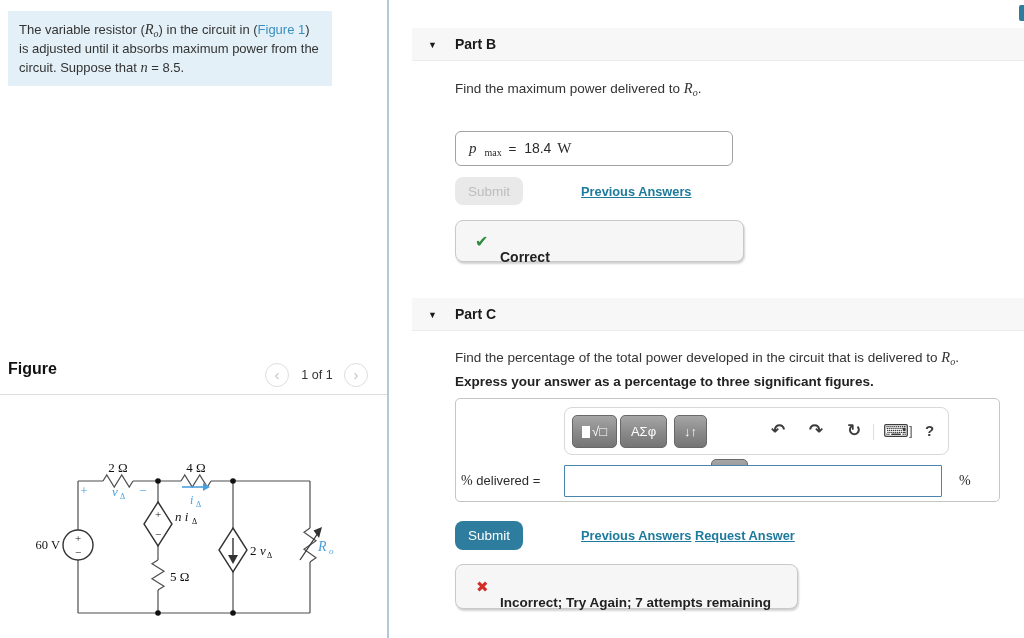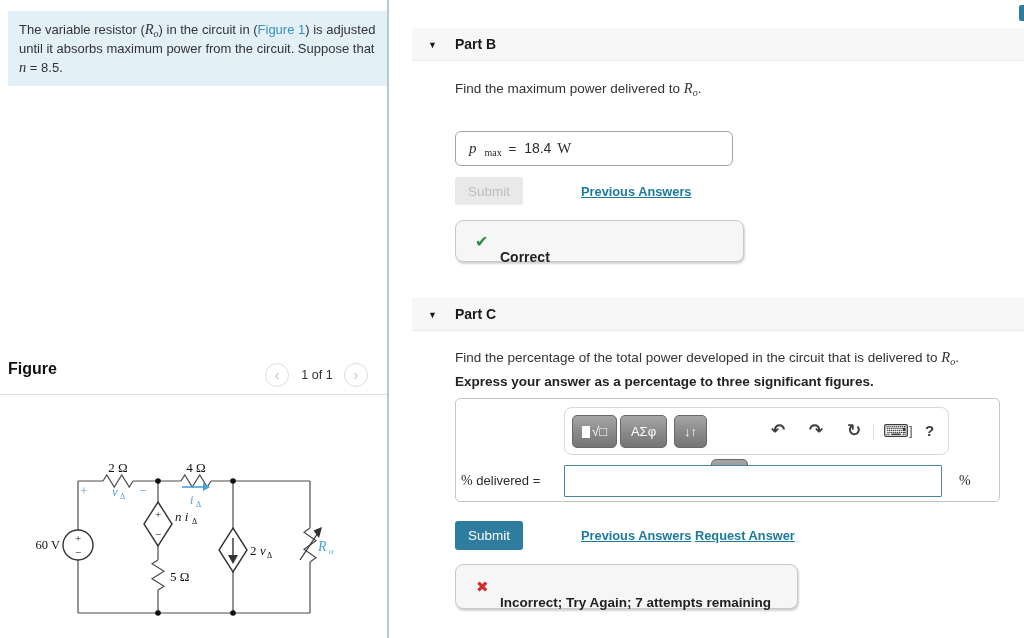--- a/index.html
+++ b/index.html
@@ -2,21 +2,21 @@
 <html><head>
 <meta charset="utf-8">
 <style>
   * { box-sizing: border-box; margin: 0; padding: 0; }
   html,body { width:1024px; height:638px; background:#fff; overflow:hidden;
               font-family:"Liberation Sans","DejaVu Sans",sans-serif; color:#2b2b2b; }
   .abs { position:absolute; }
   #stage { position:relative; width:1024px; height:638px; background:#fff; }
 
   
-  .problem-box { left:8px; top:11px; width:380px; min-height:74px; background:#e3f0f7;
+  .problem-box { left:8px; top:11px; width:324px; min-height:74px; background:#e3f0f7;
                  padding:9px 11px; font-size:13px; line-height:1.33; color:#333; }
   .mi { font-family:"Liberation Serif","DejaVu Serif",serif; font-style:italic; font-size:14.5px; }
   .msub { font-family:"Liberation Serif","DejaVu Serif",serif; font-style:italic; font-size:10px;
           vertical-align:-3px; }
   .fig-link { color:#3a8fc0; cursor:pointer; }
   .figure-title { left:8px; top:360px; font-size:16px; font-weight:bold; color:#111; }
   .pager-circle { width:24px; height:24px; border:1px solid #ddd; border-radius:50%;
                   color:#c4c4c4; font-size:15px; text-align:center; line-height:21px;
                   background:#fff; cursor:default; }
   .pager-label { font-size:12.5px; color:#333; text-align:center; }
@@ -27,21 +27,21 @@
   #right { left:389px; top:0; width:635px; height:638px; }
   .part-header { left:23px; right:0; height:33px; background:#f7f7f7;
                  border-bottom:1px solid #ececec; }
   .tri { left:16px; top:12px; font-size:9px; color:#1a1a1a; cursor:pointer; }
   .part-title { left:43px; top:8px; font-size:14px; font-weight:bold; color:#1a1a1a; }
   .prompt { left:66px; font-size:13.5px; color:#333; }
   .instruction { left:66px; font-size:13.5px; font-weight:bold; color:#222; }
   .answer-box-b { left:66px; top:131px; width:278px; height:35px; border:1px solid #a3a3a3;
                   border-radius:6px; background:#fff; line-height:33px; padding-left:13px;
                   font-size:13.5px; }
-  .btn { width:68px; height:28px; border:none; border-radius:3px; font-size:13.5px;
+  .btn { width:68px; height:28px; border:none; border-radius:8px; font-size:13.5px;
          font-family:"Liberation Sans",sans-serif; }
   .btn-disabled { background:#e9e9e9; color:#bdbdbd; }
   .btn-teal { background:#2e7d9e; color:#fff; cursor:pointer; }
   .tlink { color:#1e7a9c; font-weight:bold; font-size:12.8px; text-decoration:underline;
            cursor:pointer;margin-left:36px; }
   .feedback { background:#f6f6f6; border:1px solid #c9c9c9; border-radius:8px;
               box-shadow:1px 2px 2px rgba(0,0,0,0.18); }
   .fb-text { font-size:14px; font-weight:bold; color:#222;margin-top:16px; }
   .check { color:#2e8b3d; font-size:16px; font-weight:bold; }
   .cross { color:#d22d26; font-size:15px; font-weight:bold; }

